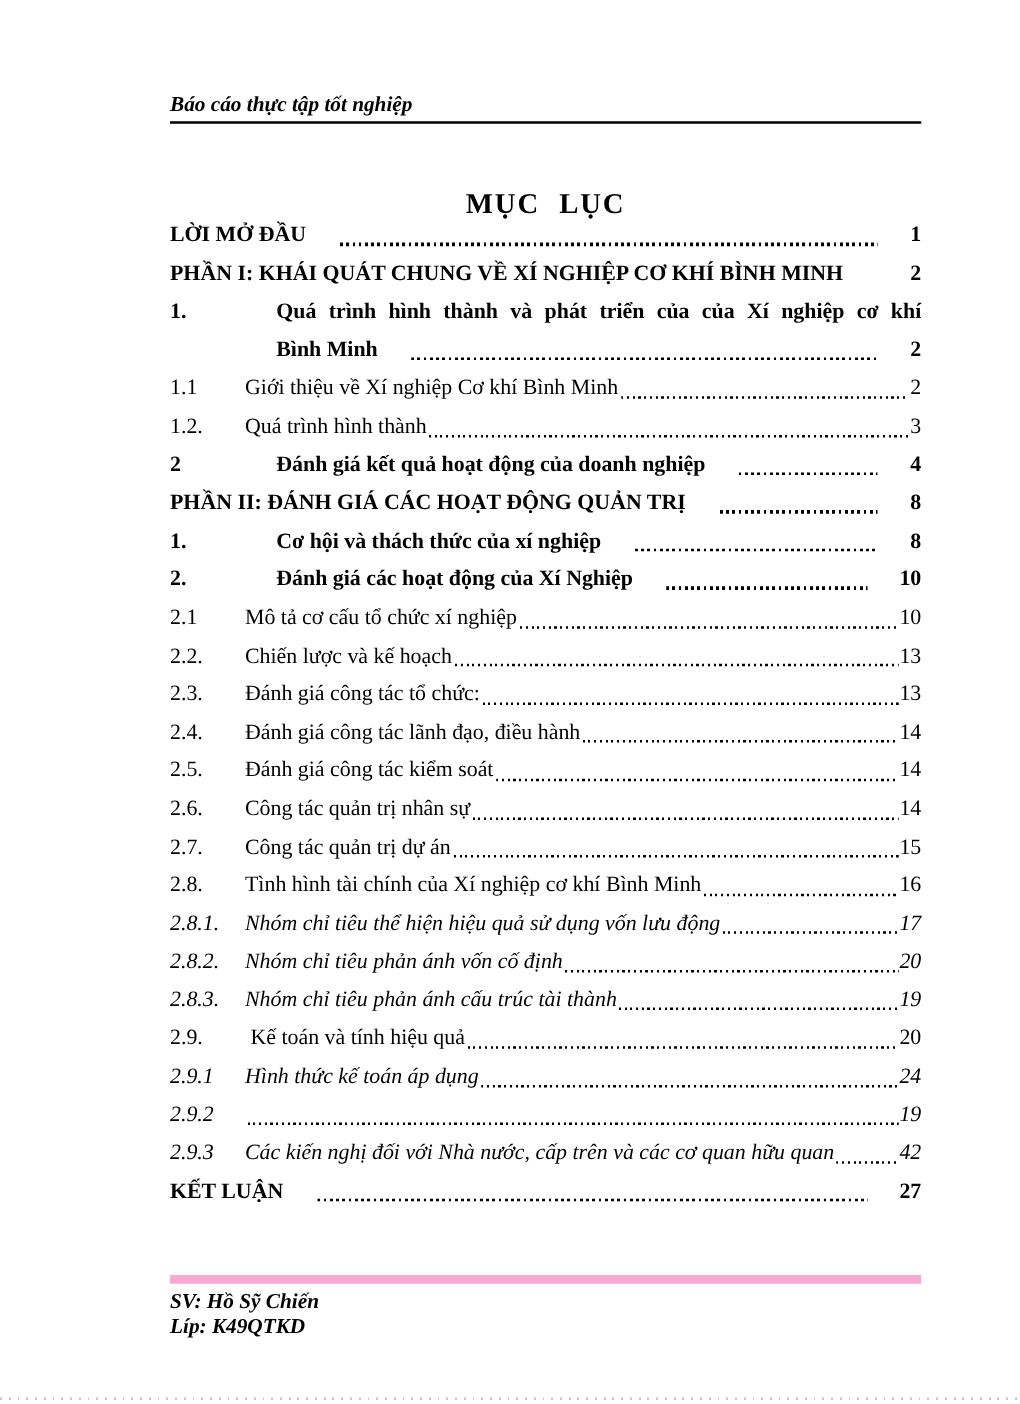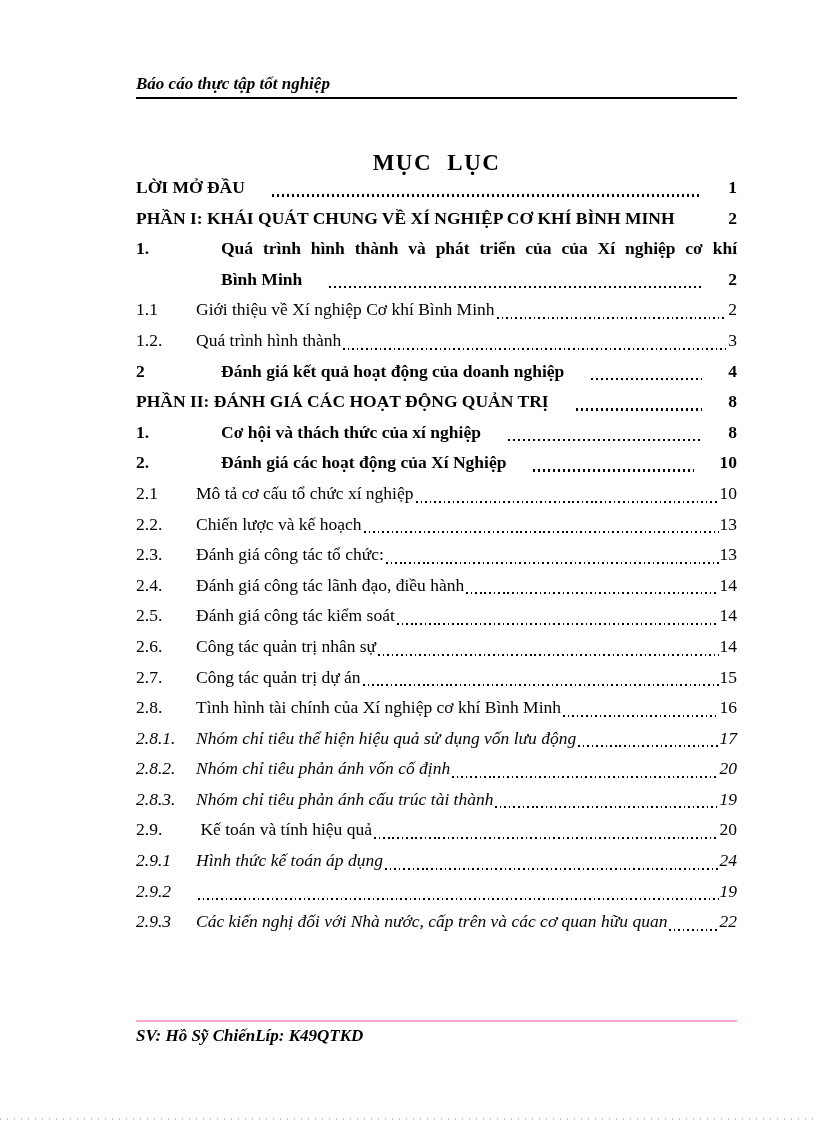--- a/index.html
+++ b/index.html
@@ -60,24 +60,24 @@
   }
   .toc-row.bold .leader {
     height: 2.6px;
     background: repeating-linear-gradient(to right, #000 0 2.1px, transparent 2.1px 5px);
   }
   .toc-row .page-num { flex: 0 0 auto; }
   
   .footer {
     position: absolute;
     left: 136px; right: 79px; top: 1020px;
-    display: flex; justify-content: flex-start;
-    border-top: 2px solid #f9a8d4;
+    display: flex; justify-content: space-between;
+    border-top: 7px solid #f9a8d4;
     padding-top: 4px;
-    font-size: 17px; font-weight: bold; font-style: italic;
+    font-size: 17px; font-weight: bold; font-style: italic; flex-direction: column;
   }
   
   .page-edge-dots {
     position: absolute;
     left: 0; right: 0; bottom: 3px;
     height: 2px;
     background: repeating-linear-gradient(to right, #c3c3c8 0 1.4px, transparent 1.4px 7px);
   }
 </style>
 </head>
@@ -227,21 +227,26 @@
       </div>
       <div class="toc-row italic">
         <span class="num">2.9.2</span>
         <span class="leader"></span>
         <span class="page-num">19</span>
       </div>
       <div class="toc-row italic">
         <span class="num">2.9.3</span>
         <span class="label">Các kiến nghị đối với Nhà nước, cấp trên và các cơ quan hữu quan </span>
         <span class="leader"></span>
-        <span class="page-num">22</span>
+        <span class="page-num">42</span>
+      </div>
+      <div class="toc-row bold">
+        <span class="label">KẾT LUẬN</span>
+        <span class="leader"></span>
+        <span class="page-num">27</span>
       </div>
     </div>
 
   <div class="footer">
     <span>SV: Hồ Sỹ Chiến</span>
     <span>Líp: K49QTKD</span>
   </div>
 
   <div class="page-edge-dots"></div>
 

